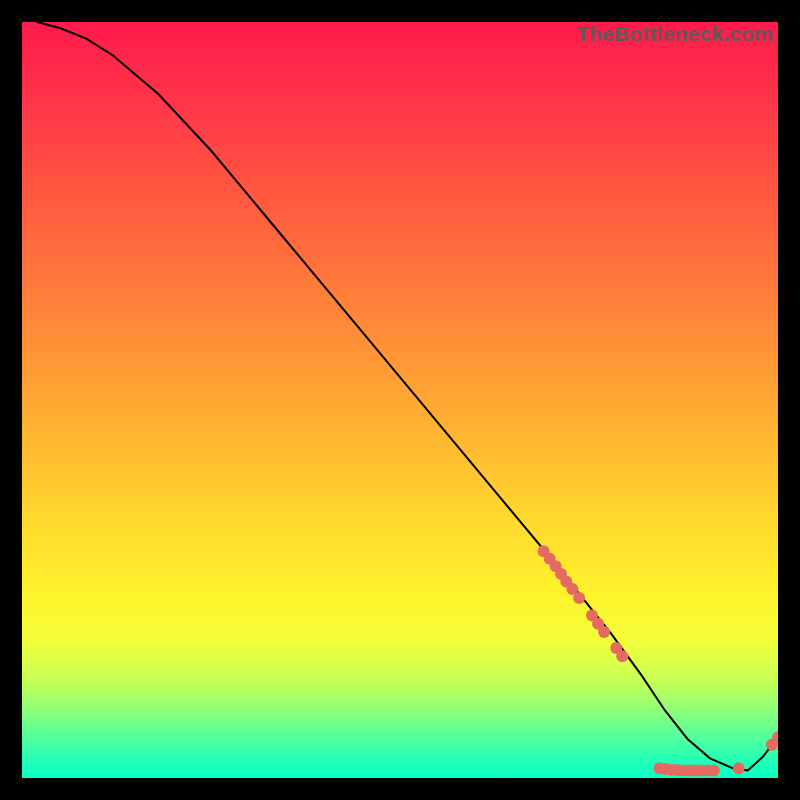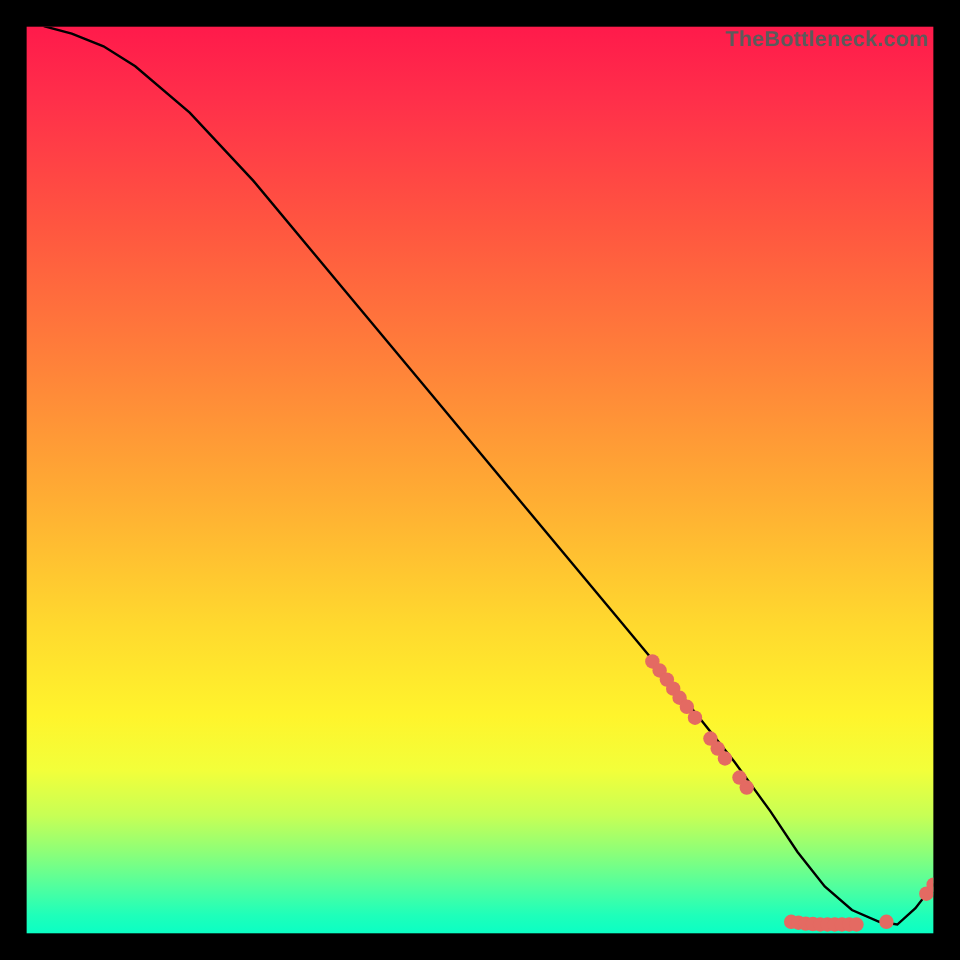--- a/index.html
+++ b/index.html
@@ -36,21 +36,21 @@
       #4effa0 95%,
       #1effba 98%,
       #0affc4 100%
     );
   }
   .watermark {
     position: absolute;
     top: 0;
     right: 4px;
     font-family: Arial, Helvetica, sans-serif;
-    font-size: 18px;
+    font-size: 21px;
     font-weight: 600;
     color: #5b5b5b;
     letter-spacing: 0.2px;
     user-select: none;
   }
   svg.curve {
     position: absolute;
     inset: 0;
     width: 100%;
     height: 100%;

